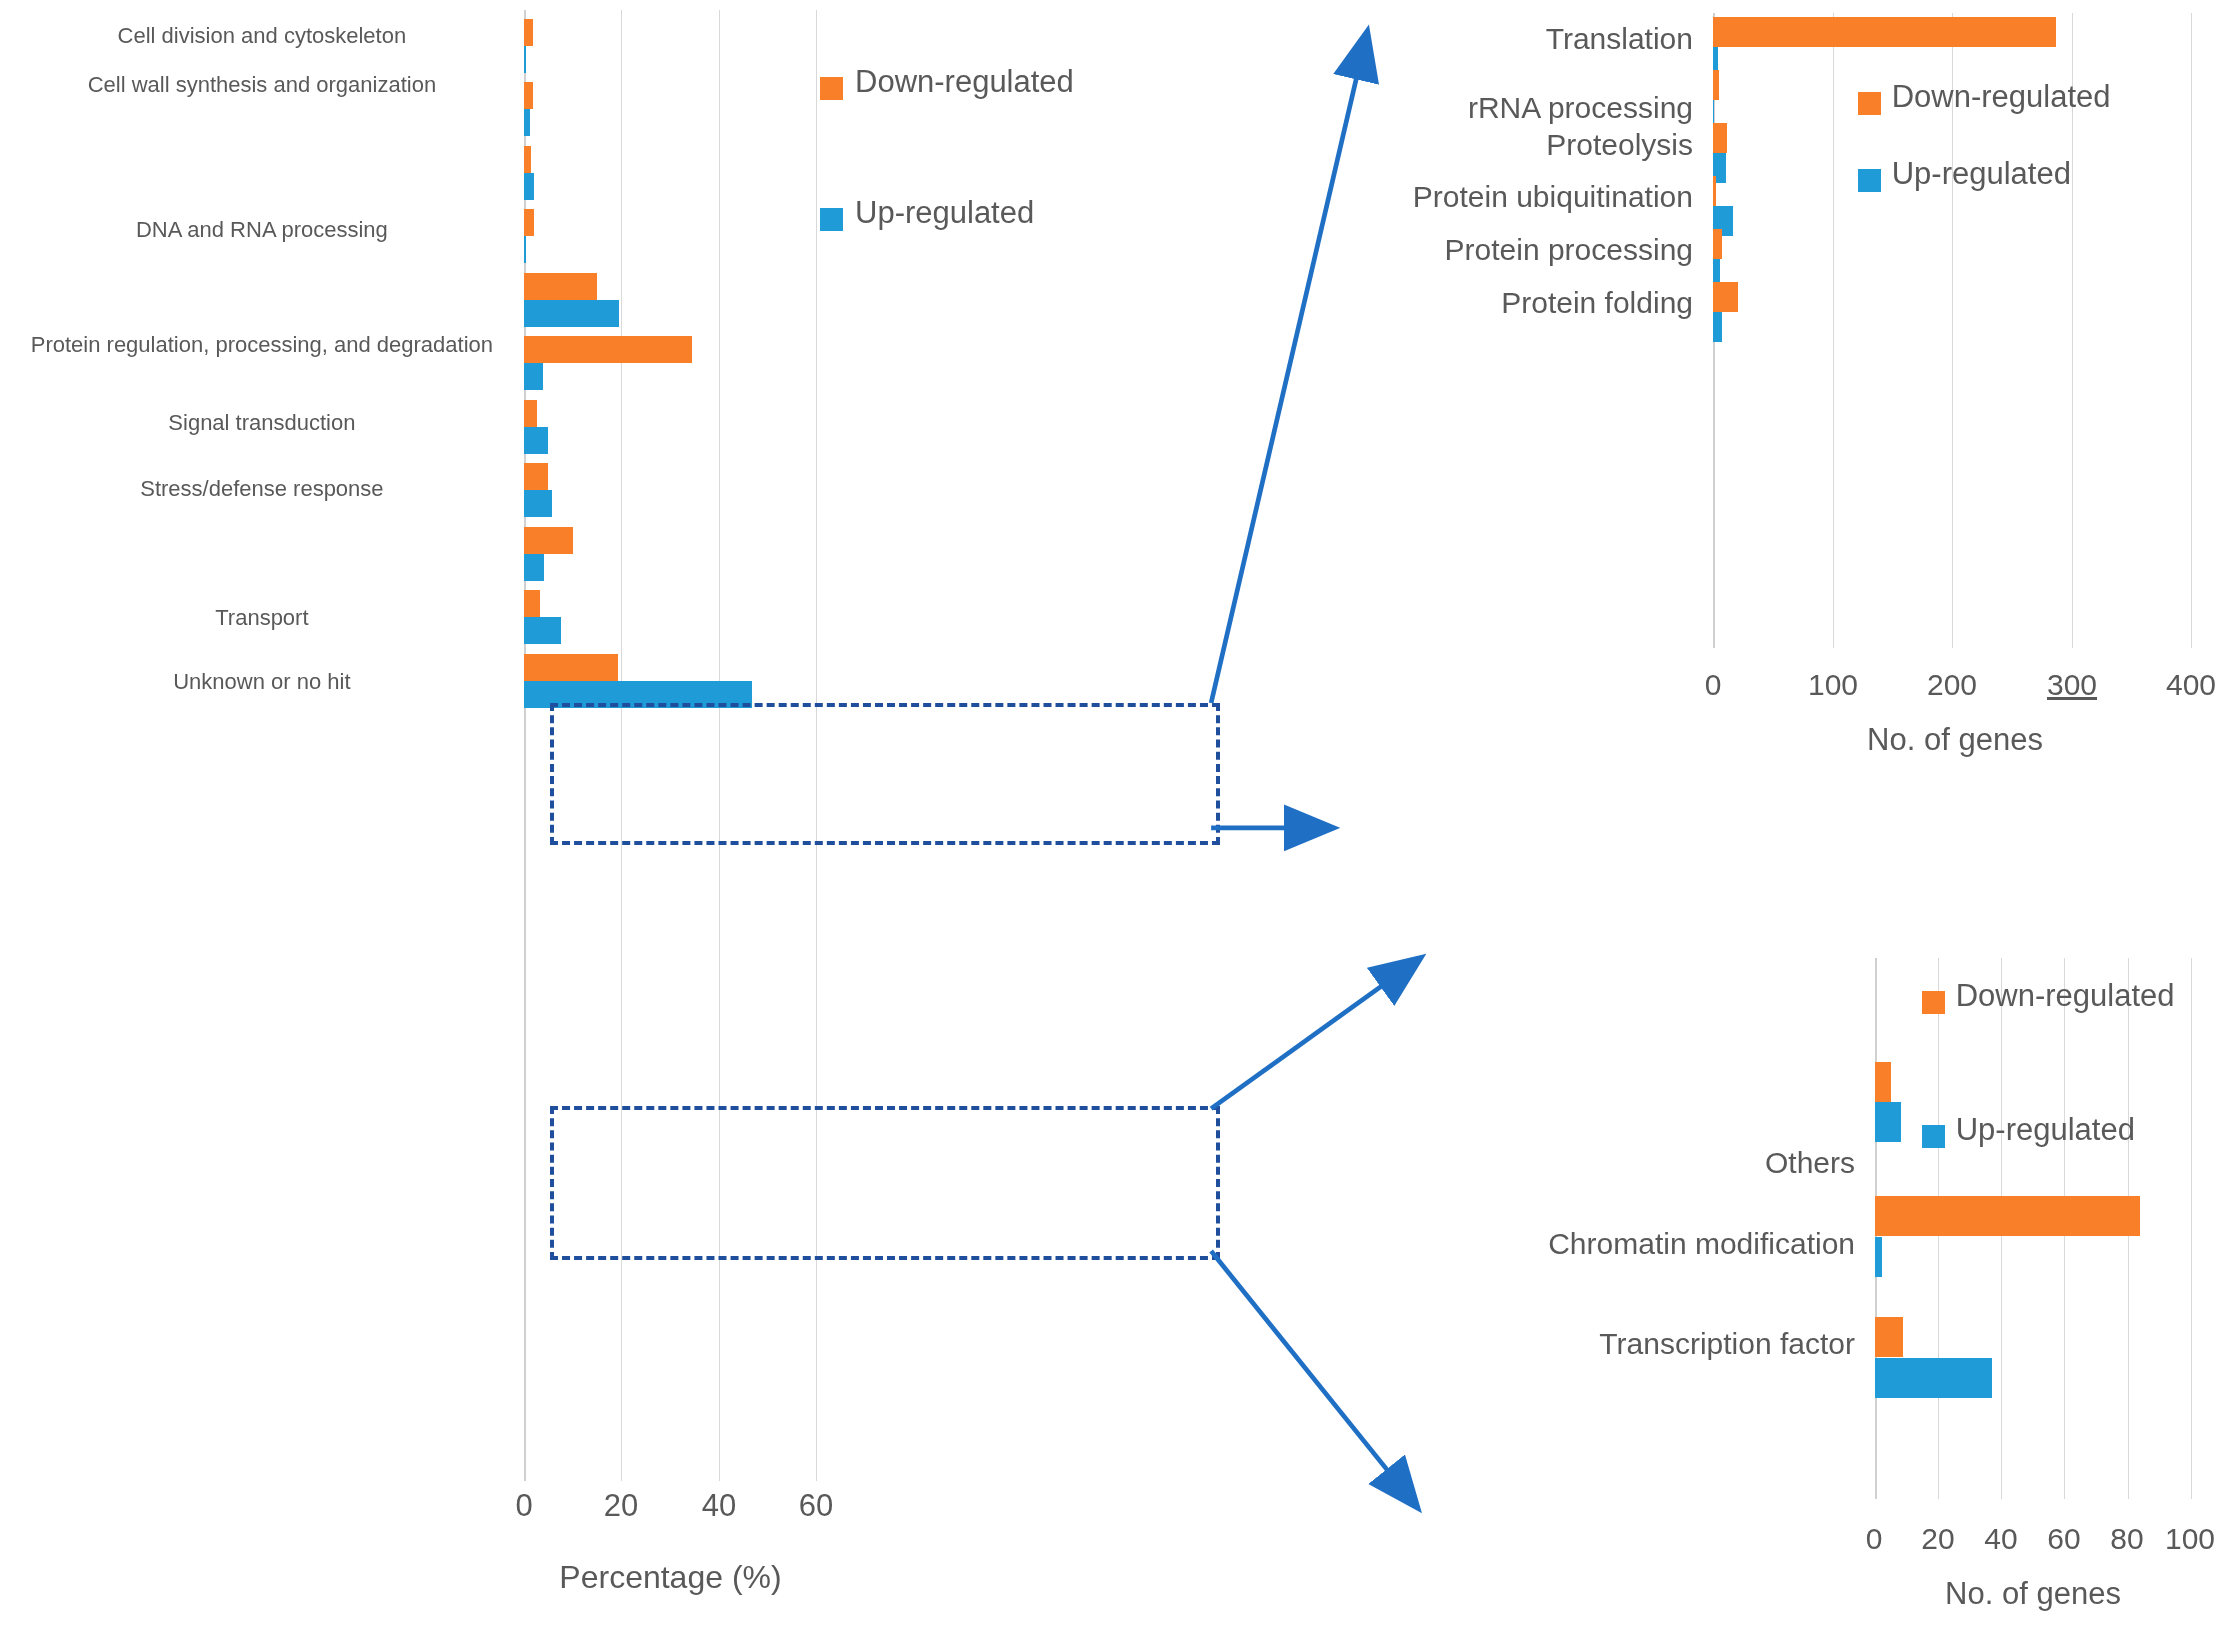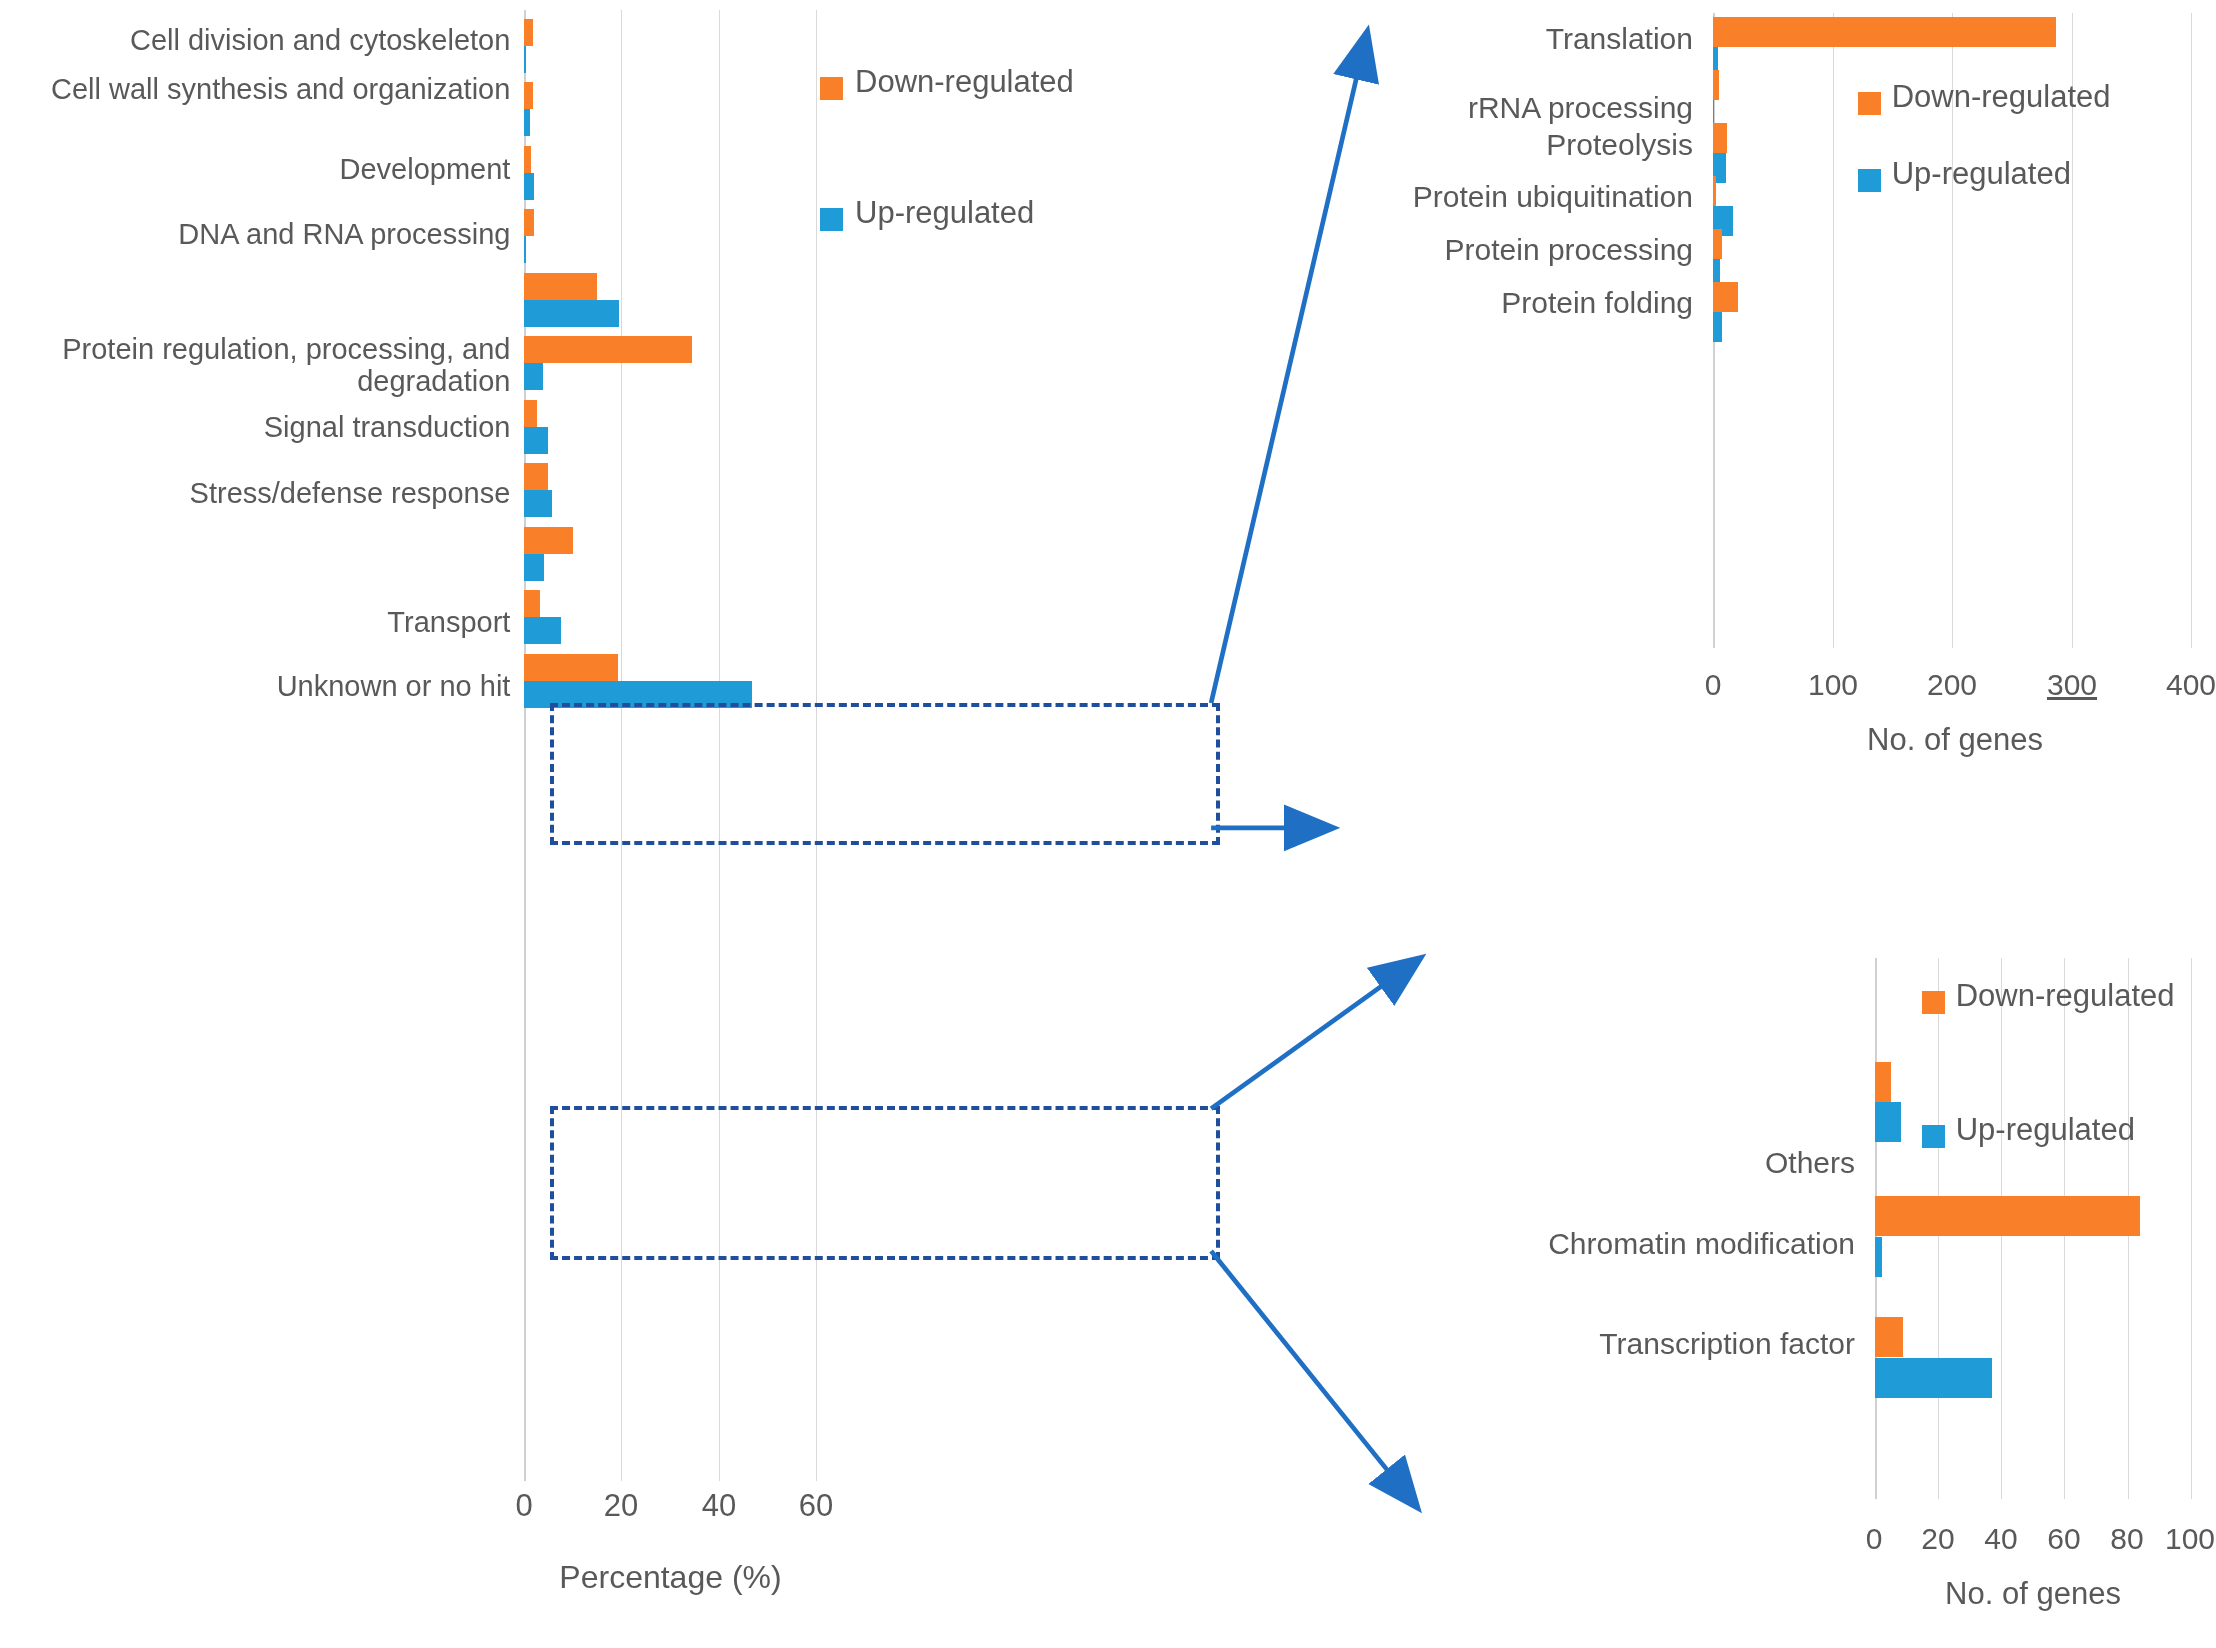--- a/index.html
+++ b/index.html
@@ -17,21 +17,21 @@
   .tick{position:absolute;text-align:center;color:#595959;}
   .axis-title{position:absolute;text-align:center;color:#595959;}
   .legend-item{position:absolute;display:flex;align-items:flex-end;}
   .legend-swatch{display:inline-block;}
   .legend-swatch.down{background:#f97f28;}
   .legend-swatch.up{background:#1f9bd8;}
   .legend-text{color:#595959;white-space:nowrap;}
 
   
   #main-chart{left:0;top:0;width:1142px;height:1649px;}
-  .main-cat{font-size:29px;}
+  .main-cat{font-size:22px;text-align:center;}
   .main-tick{font-size:31px;}
   .main-axis-title{font-size:32px;}
   .main-legend-text{font-size:31px;}
 
   
   .inset-cat{font-size:30px;}
   .inset-tick{font-size:30px;}
   .inset-axis-title{font-size:31px;}
   .inset-legend-text{font-size:31px;}
 
@@ -46,21 +46,20 @@
 
   <div class="plot" id="main-plot" style="left:524px;top:10px;width:293px;height:1471px;">
     <div class="axisline" style="left:0px;"></div>
     <div class="gridline" style="left:97px;"></div>
     <div class="gridline" style="left:195px;"></div>
     <div class="gridline" style="left:292px;"></div>
   </div>
 
   <div class="cat-label main-cat" style="left:13.4px;top:23.5px;width:497px;">Cell division and cytoskeleton</div>
   <div class="cat-label main-cat" style="left:13.4px;top:73px;width:497px;">Cell wall synthesis and organization</div>
-  <div class="cat-label main-cat" style="left:13.4px;top:153px;width:497px;">Development</div>
   <div class="cat-label main-cat" style="left:13.4px;top:218px;width:497px;">DNA and RNA processing</div>
   <div class="cat-label main-cat" style="left:13.4px;top:333px;width:497px;">Protein regulation, processing, and degradation</div>
   <div class="cat-label main-cat" style="left:13.4px;top:411px;width:497px;">Signal transduction</div>
   <div class="cat-label main-cat" style="left:13.4px;top:477px;width:497px;">Stress/defense response</div>
   <div class="cat-label main-cat" style="left:13.4px;top:606px;width:497px;">Transport</div>
   <div class="cat-label main-cat" style="left:13.4px;top:670px;width:497px;">Unknown or no hit</div>
 
   <div class="bar down" style="left:524px;top:19px;width:9.4px;height:27px;"></div>
   <div class="bar up" style="left:524px;top:46px;width:2px;height:27px;"></div>
 

